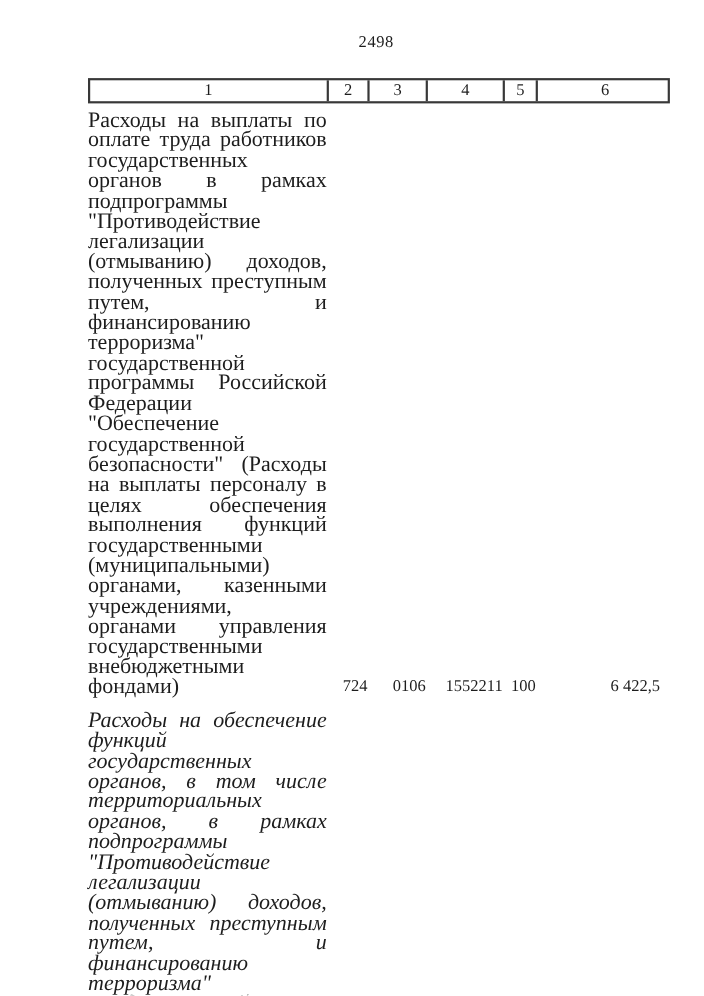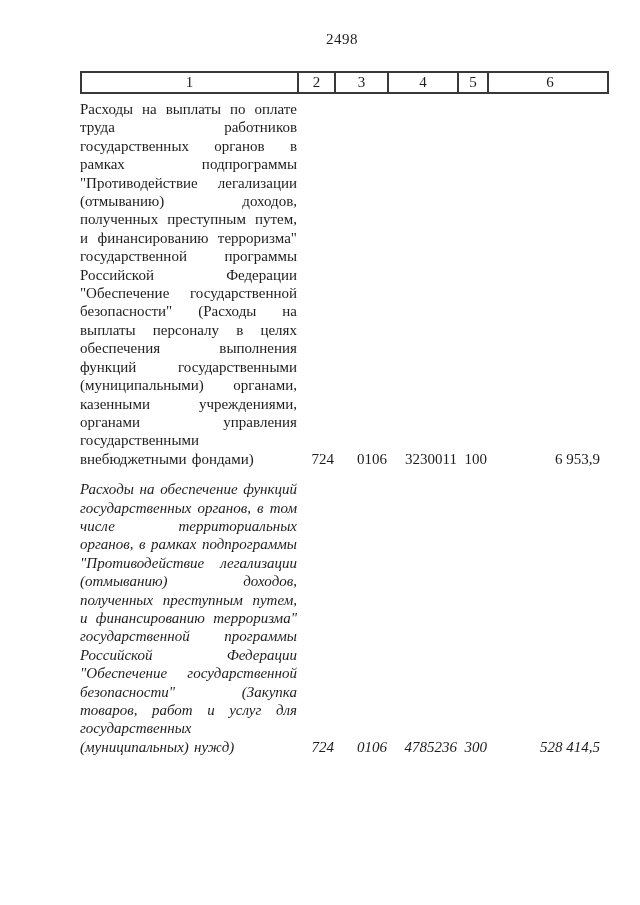--- a/index.html
+++ b/index.html
@@ -51,21 +51,21 @@
   }
   .t-row {
     display: grid;
     grid-template-columns: 217px 37px 53px 70px 30px 122px;
     align-items: end;
   }
   .t-row-0 { margin-top: 6px;  min-height: 349px; }
   .t-row-1 { margin-top: 12px; min-height: 271px; font-style: italic; }
   .t-row-2 { margin-top: 13px; }
   .desc-cell {
-    font-size: 15px;
+    font-size: 20px;
     line-height: 18.4px;
     text-align: justify;
     word-spacing: 0.1em;
   }
   .val-cell {
     font-size: 15px;
     line-height: 18.4px;
     text-align: right;
     white-space: nowrap;
   }
@@ -90,23 +90,23 @@
       <div class="header-cell">3</div>
       <div class="header-cell">4</div>
       <div class="header-cell">5</div>
       <div class="header-cell">6</div>
     </div>
 
     <div class="t-row t-row-0">
       <div class="desc-cell">Расходы на выплаты по оплате труда работников государственных органов в рамках подпрограммы "Противодействие легализации (отмыванию) доходов, полученных преступным путем, и финансированию терроризма" государственной программы Российской Федерации "Обеспечение государственной безопасности" (Расходы на выплаты персоналу в целях обеспечения выполнения функций государственными (муниципальными) органами, казенными учреждениями, органами управления государственными внебюджетными фондами)</div>
       <div class="val-cell">724</div>
       <div class="val-cell">0106</div>
-      <div class="val-cell">3230011</div>
+      <div class="val-cell">1552211</div>
       <div class="val-cell">100</div>
-      <div class="val-cell sum">6 953,9</div>
+      <div class="val-cell sum">6 422,5</div>
     </div>
 
     <div class="t-row t-row-1">
       <div class="desc-cell">Расходы на обеспечение функций государственных органов, в том числе территориальных органов, в рамках подпрограммы "Противодействие легализации (отмыванию) доходов, полученных преступным путем, и финансированию терроризма" государственной программы Российской Федерации "Обеспечение государственной безопасности" (Закупка товаров, работ и услуг для государственных (муниципальных) нужд)</div>
       <div class="val-cell">724</div>
       <div class="val-cell">0106</div>
       <div class="val-cell">4785236</div>
       <div class="val-cell">300</div>
       <div class="val-cell sum">528 414,5</div>
     </div>

